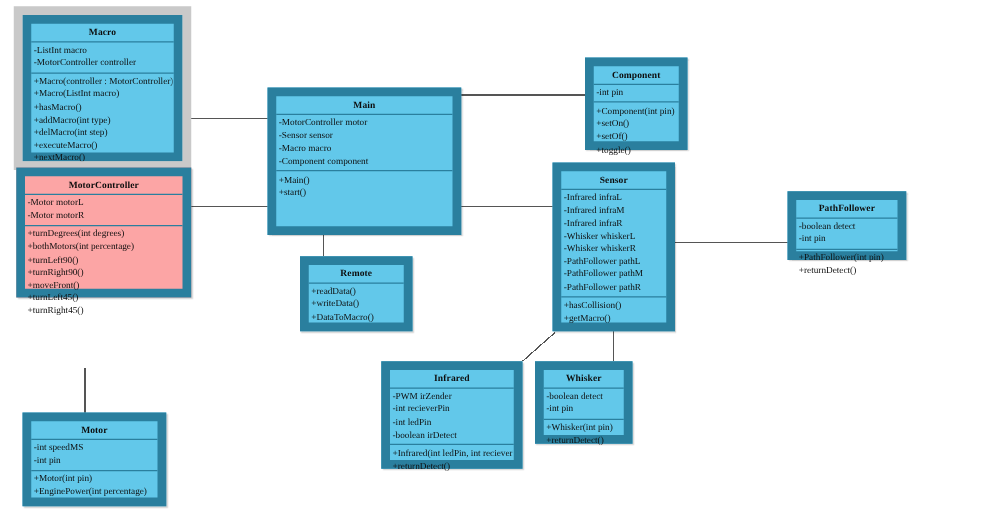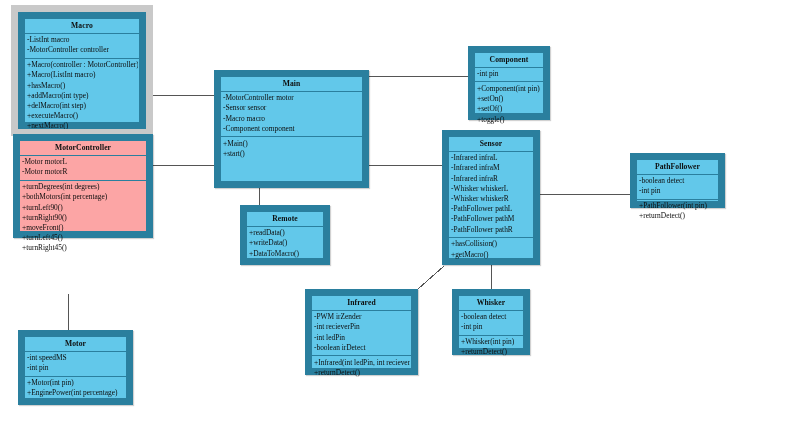--- a/index.html
+++ b/index.html
@@ -181,21 +181,21 @@
       <div class="row">-int recieverPin</div>
       <div class="row">-int ledPin</div>
       <div class="row">-boolean irDetect</div>
     </div>
     <div class="sect last">
       <div class="row">+Infrared(int ledPin, int recieverPin)</div>
       <div class="row">+returnDetect()</div>
     </div>
   </div>
 
-  <div class="uml" id="box-whisker" style="left: 452px; top: 289px; width: 78px; height: 66px; background: rgb(98, 200, 234); border-color: rgb(42, 127, 158);">
+  <div class="uml" id="box-whisker" style="left: 428px; top: 289px; width: 78px; height: 66px; background: rgb(98, 200, 234); border-color: rgb(42, 127, 158);">
     <div class="title">Whisker</div>
     <div class="sect">
       <div class="row">-boolean detect</div>
       <div class="row">-int pin</div>
     </div>
     <div class="sect last">
       <div class="row">+Whisker(int pin)</div>
       <div class="row">+returnDetect()</div>
     </div>
   </div>

